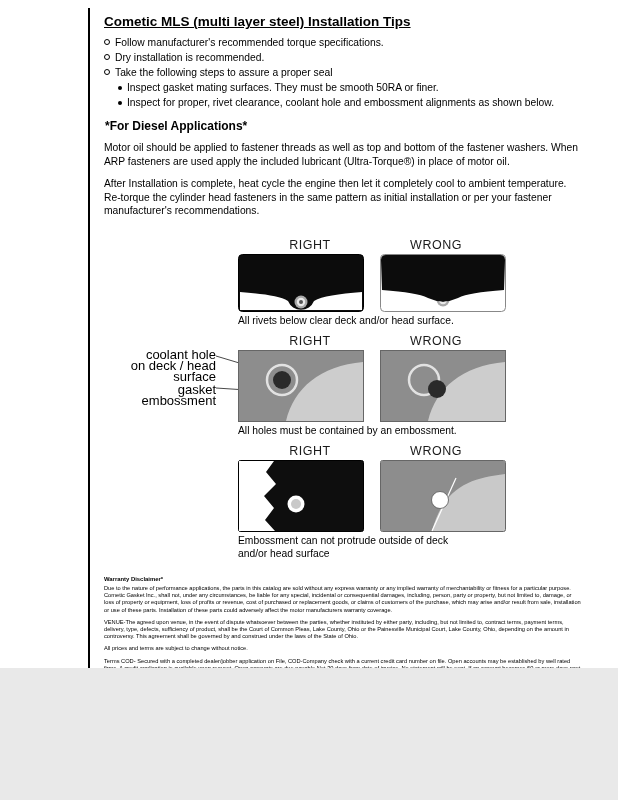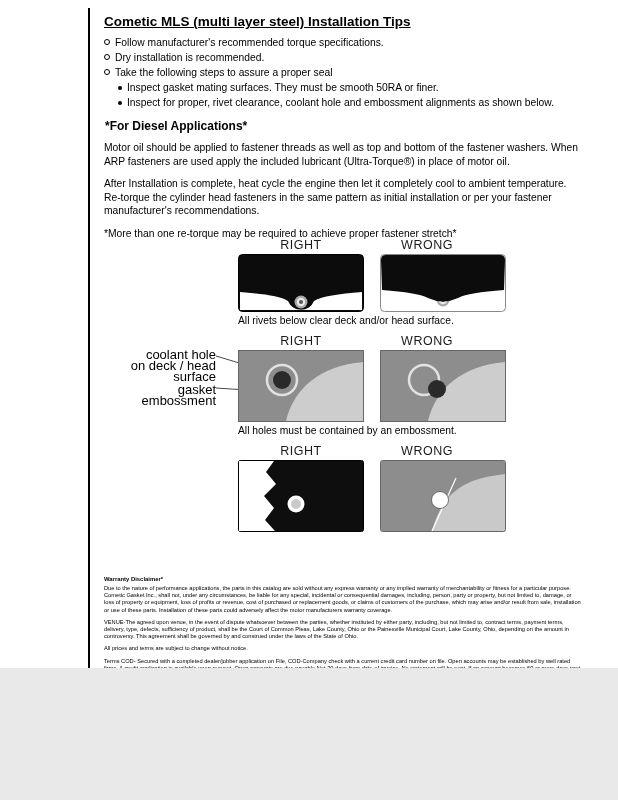--- a/index.html
+++ b/index.html
@@ -17,21 +17,21 @@
   }
   ul.tips { list-style:none; margin:0 0 9px 0; padding:0; }
   ul.tips li { font-size:10.3px; line-height:13px; margin:0 0 2px 0; color:#000; }
   ul.tips li.sub { margin-left:14px; }
   .o-marker { display:inline-block; width:4px; height:4px; border:1px solid #000; border-radius:50%; margin-right:5px; margin-bottom:1px; }
   .f-marker { display:inline-block; width:4px; height:4px; background:#000; border-radius:50%; margin-right:5px; margin-bottom:1px; }
   .content h2 { margin:10px 0 8px 1px; font-size:12px; font-weight:bold; color:#000; }
   .content p { margin:0 0 9px 0; font-size:10.3px; line-height:13.5px; color:#000; }
   .content p.note { margin-top:3px; }
 
-  .dg-headers { position:absolute; left:238px; width:268px; display:flex; gap:0; }
+  .dg-headers { position:absolute; left:247px; width:268px; display:flex; gap:0; }
   .dg-headers span { width:126px; text-align:center; font-size:12.5px; color:#1a1a1a; letter-spacing:0.5px; }
   .dg-panels { position:absolute; left:238px; display:flex; gap:16px; }
   .dg-caption { position:absolute; left:238px; font-size:10.3px; line-height:12.5px; color:#000; }
   .side-label { position:absolute; font-size:13px; line-height:11px; color:#000; text-align:right; }
   .pointer-lines { position:absolute; left:214px; top:352px; }
 
   .legal { position:absolute; left:104px; top:576px; width:478px; color:#000; }
   .legal h3 { margin:0 0 3px 0; font-size:5.9px; font-weight:bold; }
   .legal p { margin:0 0 5px 0; font-size:5.7px; line-height:7.2px; }
   .legal p.tight { margin:0; }
@@ -49,21 +49,20 @@
     <ul class="tips">
       <li><span class="o-marker"></span><span>Follow manufacturer's recommended torque specifications.</span></li>
       <li><span class="o-marker"></span><span>Dry installation is recommended.</span></li>
       <li><span class="o-marker"></span><span>Take the following steps to assure a proper seal</span></li>
       <li class="sub"><span class="f-marker"></span><span>Inspect gasket mating surfaces.  They must be smooth 50RA or finer.</span></li>
       <li class="sub"><span class="f-marker"></span><span>Inspect for proper, rivet clearance, coolant hole and embossment alignments as shown below.</span></li>
     </ul>
     <h2>*For Diesel Applications*</h2>
     <p>Motor oil should be applied to fastener threads as well as top and bottom of the fastener washers. When ARP fasteners are used apply the included lubricant (Ultra-Torque®) in place of motor oil.</p>
     <p>After Installation is complete, heat cycle the engine then let it completely cool to ambient temperature. Re-torque the cylinder head fasteners in the same pattern as initial installation or per your fastener manufacturer's recommendations.</p>
-    <p class="note">*More than one re-torque may be required to achieve proper fastener stretch*</p>
   </div>
 
   <div class="dg-headers" style="top:238px;">
     <span>RIGHT</span>
     <span>WRONG</span>
   </div>
   <div class="dg-panels" style="top:254px;">
     <svg viewBox="0 0 126 58" width="126" height="58">
       <rect x="0.5" y="0.5" width="125" height="57" rx="4" fill="#0c0c0c" stroke="#000"></rect>
       <path d="M2,56 L2,38 C26,40 42,42 50,47 A14,14 0 0 0 76,47 C84,42 100,40 124,38 L124,56 Z" fill="#ffffff"></path>
@@ -118,20 +117,21 @@
       <circle cx="58" cy="44" r="8.5" fill="#ffffff"></circle>
       <circle cx="58" cy="44" r="5" fill="#c9c9c9"></circle>
     </svg>
     <svg viewBox="0 0 126 72" width="126" height="72">
       <rect x="0.5" y="0.5" width="125" height="71" rx="2" fill="#c9c9c9" stroke="#666"></rect>
       <path d="M1,1 L125,1 L125,14 C92,18 64,26 52,71 L1,71 Z" fill="#8d8d8d"></path>
       <line x1="52" y1="71" x2="76" y2="18" stroke="#ffffff" stroke-width="1.2"></line>
       <circle cx="60" cy="40" r="8.5" fill="#ffffff" stroke="#555" stroke-width="0.8"></circle>
     </svg>
   </div>
+  <div class="dg-caption" style="top:535px; width:235px;">Embossment can not protrude outside of deck and/or head surface</div>
 
   <div class="legal">
     <h3>Warranty Disclaimer*</h3>
     <p>Due to the nature of performance applications, the parts in this catalog are sold without any express warranty or any implied warranty of merchantability or fitness for a particular purpose.  Cometic Gasket Inc., shall not, under any circumstances, be liable for any special, incidental or consequential damages, including, person, party or property, but not limited to, damage, or loss of property or equipment, loss of profits or revenue, cost of purchased or replacement goods, or claims of customers of the purchase, which may arise and/or result from sale, installation or use of these parts.  Installation of these parts could adversely affect the motor manufacturers warranty coverage.</p>
     <p>VENUE-The agreed upon venue, in the event of dispute whatsoever between the parties, whether instituted by either party, including, but not limited to, contract terms, payment terms, delivery, type, defects, sufficiency of product, shall be the Court of Common Pleas, Lake County, Ohio or the Painesville Municipal Court, Lake County, Ohio, depending on the amount in controversy. This agreement shall be governed by and construed under the laws of the State of Ohio.</p>
     <p>All prices and terms are subject to change without notice.</p>
     <p>Terms COD- Secured with a completed dealer/jobber application on File, COD-Company check with a current credit card number on file.  Open accounts may be established by well rated firms.  A credit application is available upon request.  Open accounts are due payable Net 30 days from date of invoice.  No statement will be sent.  If an account becomes 60 or more days past due, it is subject to being placed on credit hold.  No orders will be shipped or new orders accepted until past due balance is paid.  If an account becomes 90 or more days past due, it is subject to being placed for collections.  All costs of collection are the responsibility of the customer, including attorney fees, court costs, and other expenses of litigation.</p>
     <p>Returns- Authorized (RGA) must be obtained in advance on all returns.  A packing slip or invoice number must accompany the merchandise.  No returns after 30 days from invoice date.  All returns are subject to a 25% restocking charge.  All custom designed and custom manufactured gaskets are non-returnable.</p>
     <p class="tight">Only catalog parts are returnable.</p>
     <p class="tight">Review your invoice and notify us immediately of any incorrect or inaccurate information.  Shortages must be reported within 10 days.</p>

